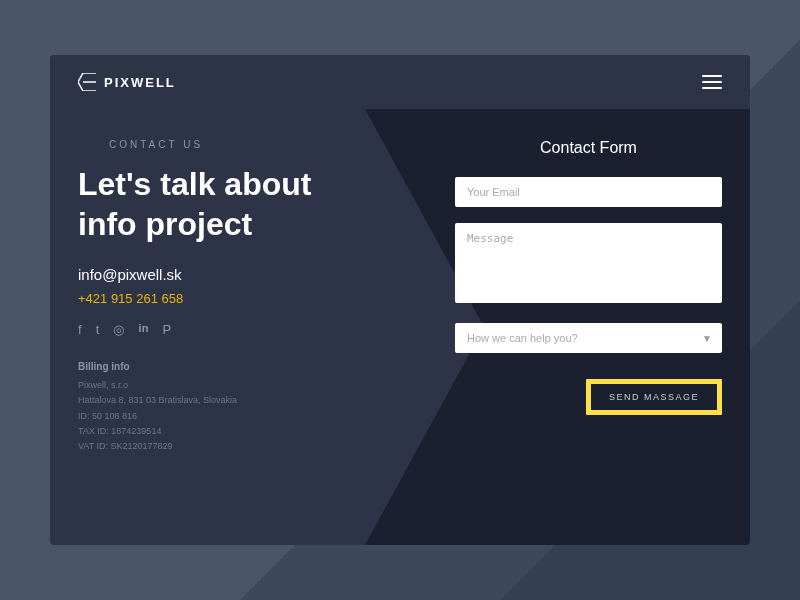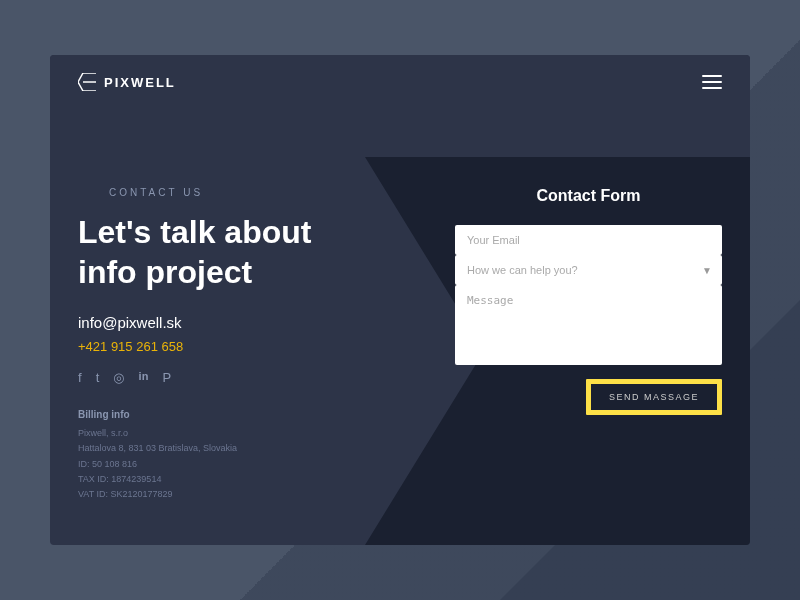--- a/index.html
+++ b/index.html
@@ -41,21 +41,20 @@
     .card {
       position: relative;
       z-index: 1;
       width: 700px;
       height: 490px;
       background-color: #2d3448;
       border-radius: 4px;
       overflow: hidden;
       display: flex;
       flex-direction: column;
-      gap: 48px;
     }
 
     
     .header {
       display: flex;
       align-items: center;
       justify-content: space-between;
       padding: 18px 28px;
       background-color: #2d3448;
       flex-shrink: 0;
@@ -200,29 +199,29 @@
       width: 45%;
       padding: 30px 28px 20px 20px;
       display: flex;
       flex-direction: column;
       align-items: center;
     }
 
     .form-title {
       font-size: 16px;
       color: #fff;
-      font-weight: 700;
+      font-weight: 400;
       margin-bottom: 20px;
       align-self: center;
       text-align: center;
     }
 
     .form-group {
       width: 100%;
-      margin-bottom: 0;
+      margin-bottom: 16px;
       border-radius: 11px;
     }
 
     .form-input {
       width: 100%;
       padding: 9px 12px;
       background: #fff;
       border: none;
       border-radius: 2px;
       font-size: 11px;
@@ -348,31 +347,31 @@
       </div>
     </div>
 
     <div class="right-col">
       <h2 class="form-title">Contact Form</h2>
 
       <div class="form-group">
         <input type="email" class="form-input" placeholder="Your Email" style="">
       </div>
 
+      <div class="form-group">
+        <textarea class="form-textarea" placeholder="Message" style=""></textarea>
+      </div>
+
       <div class="form-group form-select-wrapper">
         <select class="form-select">
           <option value="">How we can help you?</option>
           <option value="web-design">Web Design</option>
           <option value="development">Development</option>
           <option value="branding">Branding</option>
           <option value="other">Other</option>
         </select>
         <span class="select-arrow">▼</span>
       </div>
 
-      <div class="form-group">
-        <textarea class="form-textarea" placeholder="Message" style=""></textarea>
-      </div>
-
       <button class="send-btn">SEND MASSAGE</button>
     </div>
   </div>
 </div>
 
 </body></html>

